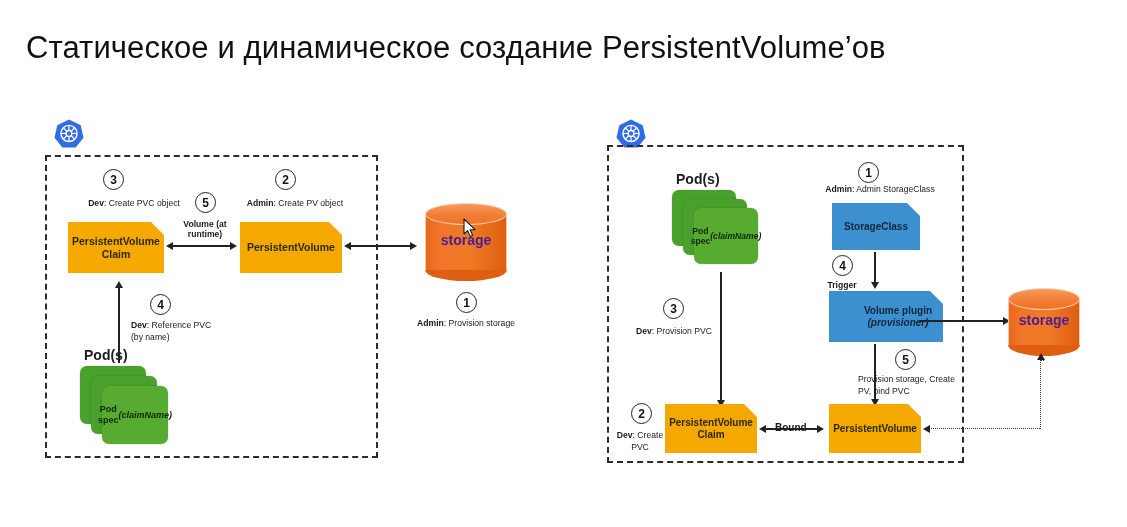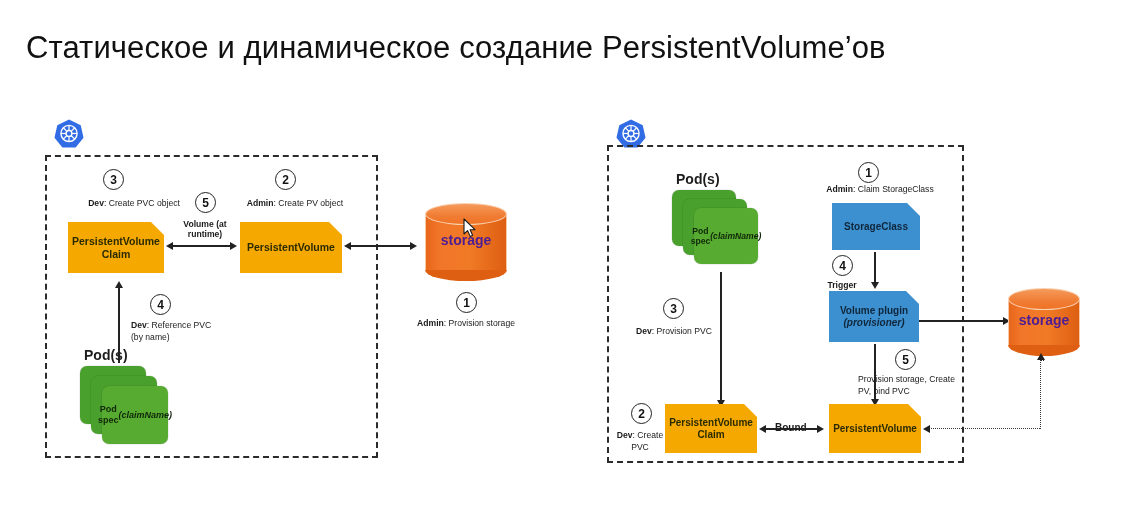--- a/index.html
+++ b/index.html
@@ -223,34 +223,34 @@
   <div class="ln v" style="left:720px;top:272px;height:131px;"></div>
   <div class="arrowhead ah-d" style="left:716.5px;top:400px;"></div>
 
   <div class="stepnum" style="left:663px;top:298px;width:19px;height:19px;">3</div>
   <div class="cap-txt" style="left:628px;top:326px;width:92px;text-align:center;">
     <b>Dev</b><span>: Provision PVC</span>
   </div>
 
   <div class="stepnum" style="left:858px;top:162px;width:19px;height:19px;">1</div>
   <div class="cap-txt" style="left:810px;top:184px;width:140px;text-align:center;">
-    <b>Admin</b><span>: Claim StorageClass</span>
+    <b>Admin</b><span>: Admin StorageClass</span>
   </div>
 
   <div class="nbox blue" style="left:832px;top:203px;width:88px;height:47px;font-size:10px;">
     <span>StorageClass</span>
   </div>
 
   <div class="ln v" style="left:874px;top:252px;height:32px;"></div>
   <div class="arrowhead ah-d" style="left:870.5px;top:282px;"></div>
 
   <div class="stepnum" style="left:832px;top:255px;width:19px;height:19px;">4</div>
   <div class="cap-mid" style="left:820px;top:280px;width:44px;text-align:center;">Trigger</div>
 
-  <div class="nbox blue" style="left:829px;top:291px;width:90px;height:51px;font-size:10px;">
+  <div class="nbox blue" style="left:829px;top:291px;width:90px;height:51px;font-size:10px;padding-left:24px;">
     <span>Volume plugin</span>
     <span class="it">(provisioner)</span>
   </div>
 
   <div class="ln h" style="left:919px;top:320px;width:88px;"></div>
   <div class="arrowhead ah-r" style="left:1003px;top:316.5px;"></div>
 
   <div class="cyl" style="left:1008px;top:288px;width:72px;height:68px;">
     <div class="bot"></div>
     <div class="body"></div>

